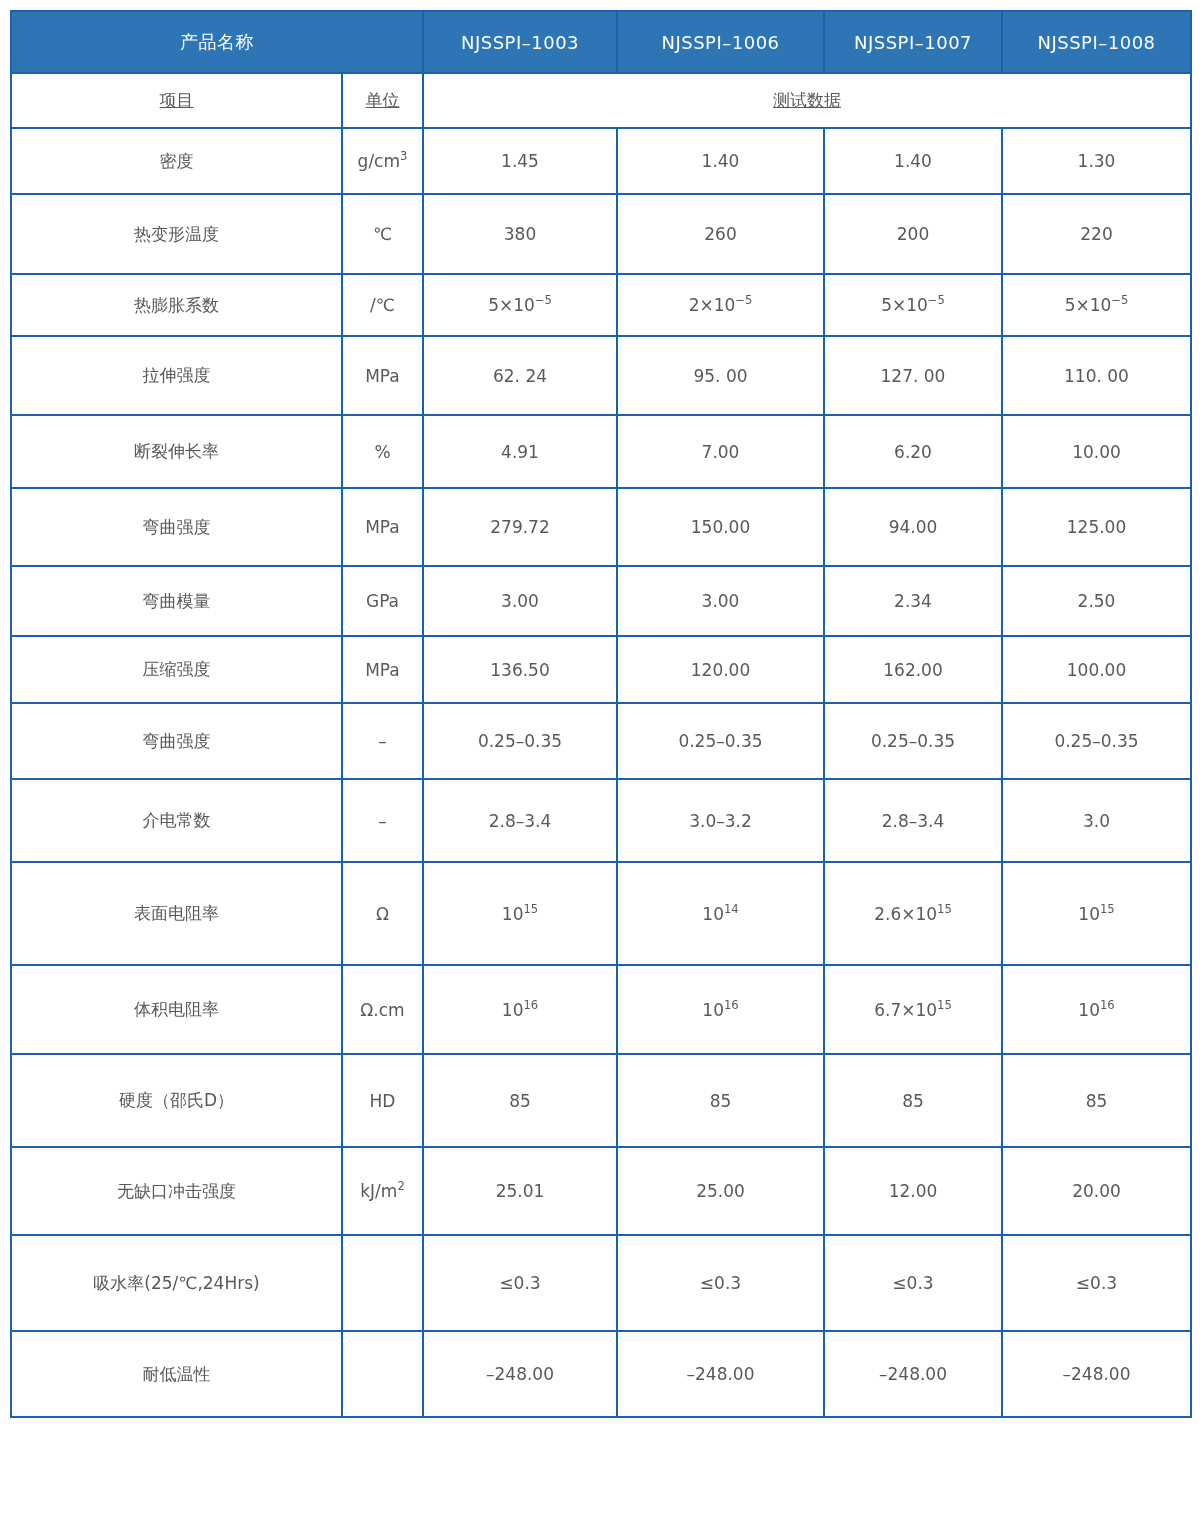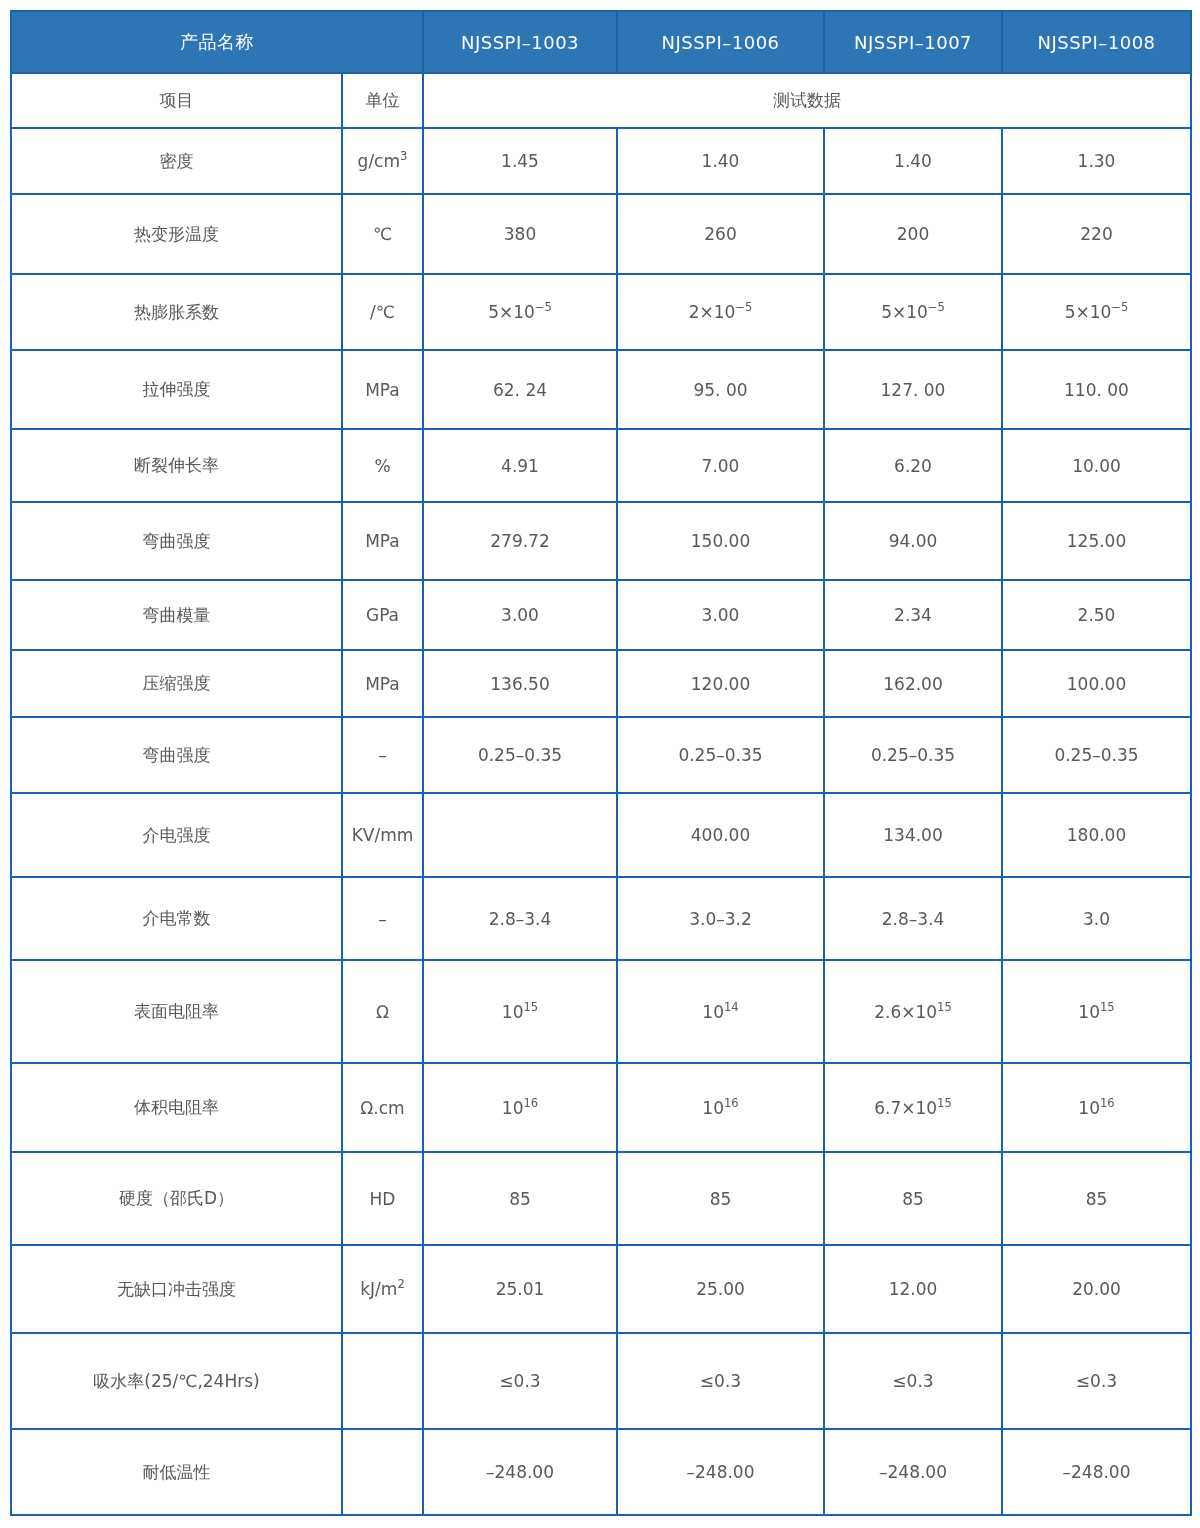--- a/index.html
+++ b/index.html
@@ -19,21 +19,21 @@
     font-weight: 400;
     padding: 0 4px;
     overflow: hidden;
   }
   tr.head th {
     background: #2e75b5;
     color: #ffffff;
     font-size: 18px;
     letter-spacing: 0.5px;
   }
-  tr.subhead td { font-size: 17px; }
+  tr.subhead td { font-size: 17px; text-decoration: underline; }
   sup { font-size: 68%; line-height: 0; }
 </style>
 </head>
 <body>
 
 <div class="wrap">
   <table class="spec">
     <colgroup>
       <col style="width:331px">
         <col style="width:81px">
@@ -65,21 +65,21 @@
         <td>1.30</td>
       </tr>
       <tr style="height:80px">
         <td>热变形温度</td>
         <td>℃</td>
         <td>380</td>
         <td>260</td>
         <td>200</td>
         <td>220</td>
       </tr>
-      <tr style="height:76px">
+      <tr style="height:62px">
         <td>热膨胀系数</td>
         <td>/℃</td>
         <td>5×10<sup>−5</sup></td>
         <td>2×10<sup>−5</sup></td>
         <td>5×10<sup>−5</sup></td>
         <td>5×10<sup>−5</sup></td>
       </tr>
       <tr style="height:79px">
         <td>拉伸强度</td>
         <td>MPa</td>
@@ -120,28 +120,20 @@
         <td>162.00</td>
         <td>100.00</td>
       </tr>
       <tr style="height:76px">
         <td>弯曲强度</td>
         <td>–</td>
         <td>0.25–0.35</td>
         <td>0.25–0.35</td>
         <td>0.25–0.35</td>
         <td>0.25–0.35</td>
-      </tr>
-      <tr style="height:84px">
-        <td>介电强度</td>
-        <td>KV/mm</td>
-        <td></td>
-        <td>400.00</td>
-        <td>134.00</td>
-        <td>180.00</td>
       </tr>
       <tr style="height:83px">
         <td>介电常数</td>
         <td>–</td>
         <td>2.8–3.4</td>
         <td>3.0–3.2</td>
         <td>2.8–3.4</td>
         <td>3.0</td>
       </tr>
       <tr style="height:103px">

